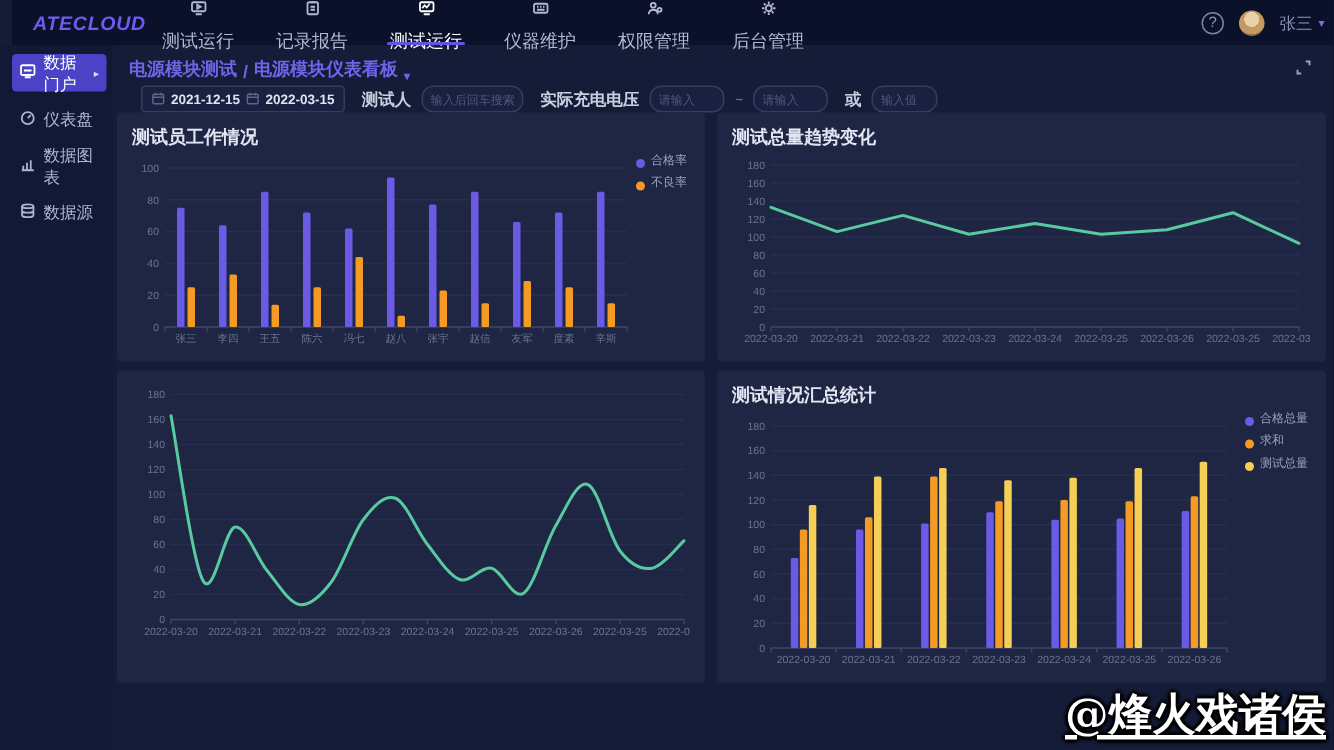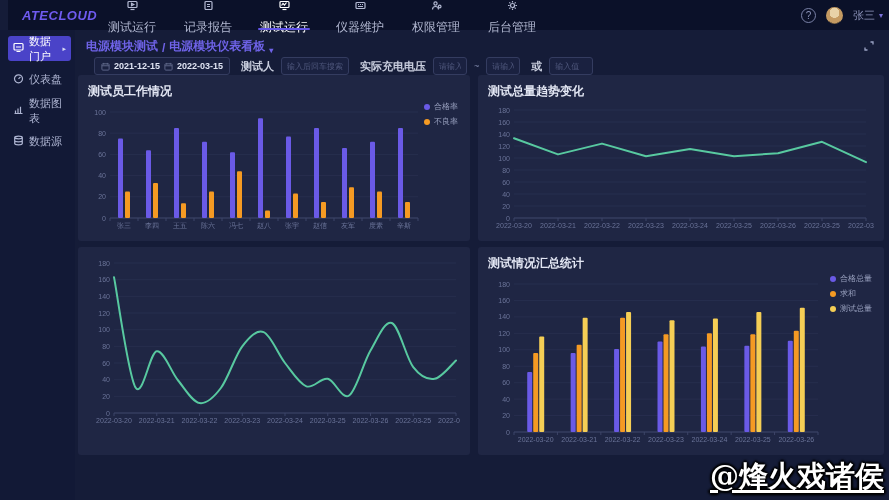--- a/index.html
+++ b/index.html
@@ -44,37 +44,37 @@
   .fullscreen { position:absolute; top:8px; right:14px; cursor:pointer; }
   .fullscreen svg { stroke:#9aa2c4; }
 
   
   .filters { position:absolute; top:23px; left:11px; height:26px; display:flex; align-items:center; gap:7px;padding-left:8px; }
   .date-box { display:flex; align-items:center; height:18px; border:1px solid #343c60;
               border-radius:3px; padding:0 6px; gap:4px; background:#1a2140; }
   .date-box svg { stroke:#5d6588; flex:none; }
   .date-text { font-size:9px; font-weight:600; color:#dfe3f2; }
   .flabel { font-size:11px; font-weight:bold; color:#c9cede; white-space:nowrap; margin-left:4px; }
-  .filters input { height:18px; border:1px solid #343c60; border-radius:3px; background:#1a2140;
+  .filters input { height:18px; border:1px solid #343c60; border-radius:8px; background:#1a2140;
               color:#dfe3f2; font-size:8px; padding:0 5px; outline:none; font-family:"Liberation Sans",sans-serif; }
   .filters input::placeholder { color:#4f577c; }
   .in-tester { width:68px; }
-  .in-volt { width:34px; }
+  .in-volt { width:50px; }
   .in-value { width:44px; }
   .tilde { font-size:9px; color:#8089ac; }
 
   
   .panel { position:absolute; background:#1f2644; border-radius:3px; padding:8px 10px; }
   .p1 { left:3px; top:45px; width:392px; height:166px; }
   .p2 { left:403px; top:45px; width:406px; height:166px; }
   .p3 { left:3px; top:217px; width:392px; height:208px; }
   .p4 { left:403px; top:217px; width:406px; height:208px; }
   .panel-title { font-size:12px; font-weight:bold; color:#e2e6f3; margin-bottom:2px; }
   .legend { position:absolute; top:26px; right:12px; display:flex; flex-direction:column; gap:4px; }
-  .legend-item { display:flex; align-items:center; gap:4px; font-size:8px; color:#9aa2c0; cursor:pointer; }
+  .legend-item { display:flex; align-items:flex-end; gap:4px; font-size:8px; color:#9aa2c0; cursor:pointer; }
   .legend-dot { width:6px; height:6px; border-radius:50%; }
   svg.chart text { font-family:"Liberation Sans",sans-serif; }
 
   
   .watermark { position:absolute; right:5px; bottom:3px; font-size:29px; font-weight:bold;
                color:#ffffff; font-family:"DejaVu Serif",serif; z-index:9;
                text-decoration:underline; text-decoration-thickness:3px; text-underline-offset:4px;
                text-shadow:-2px 0 2px #000, 2px 0 2px #000, 0 -2px 2px #000, 0 2px 2px #000, 1px 1px 3px #000;margin-top:26px; }
 </style>
 </head>

